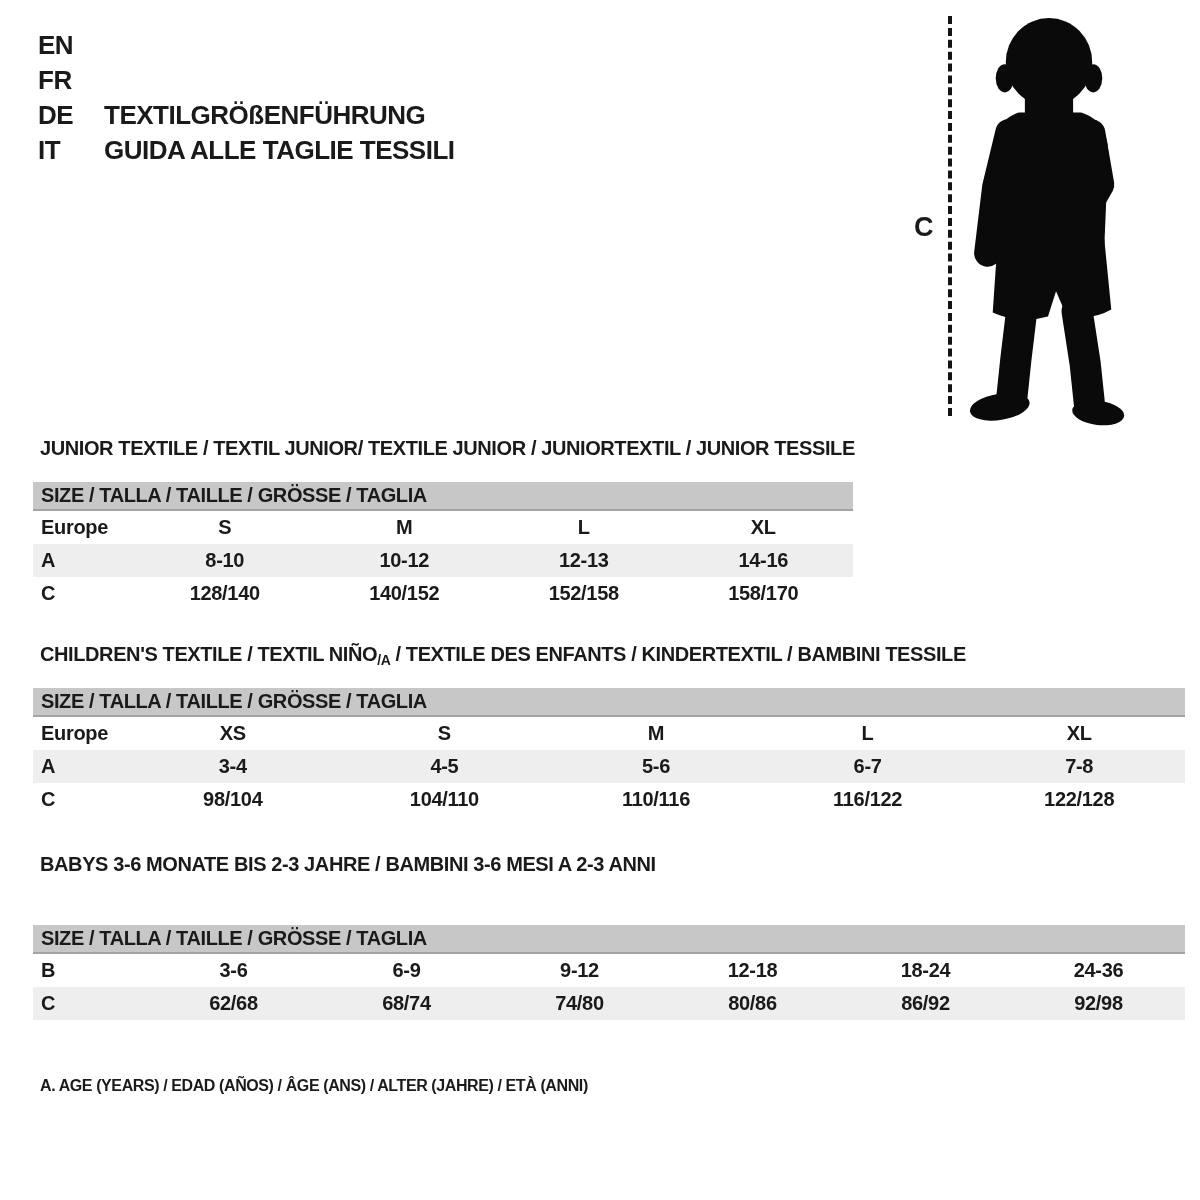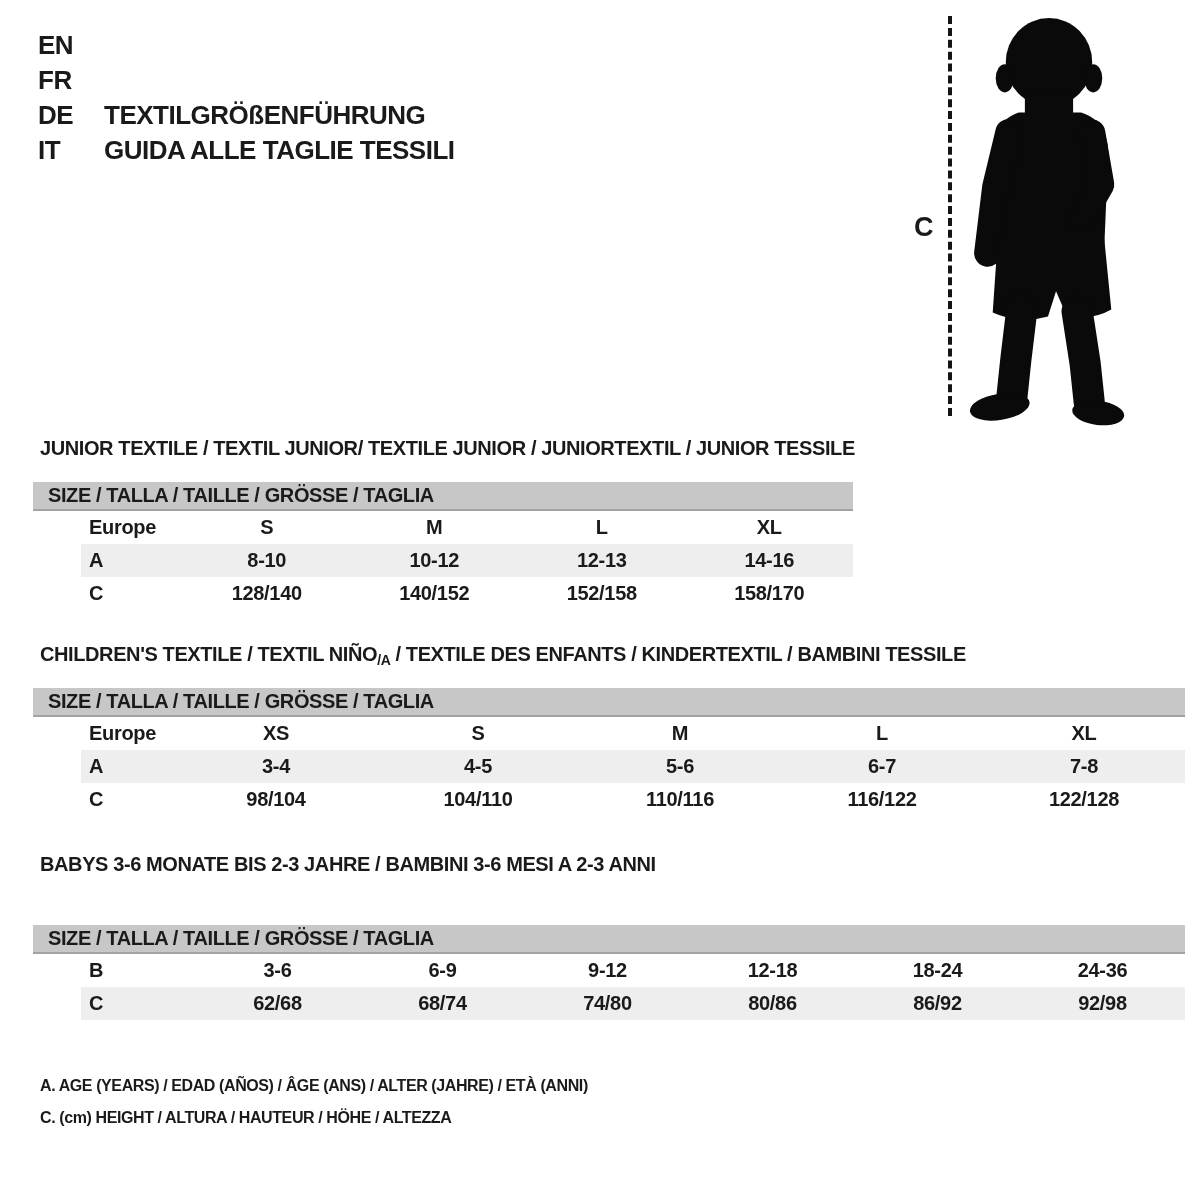--- a/index.html
+++ b/index.html
@@ -34,24 +34,24 @@
   .sub-a { font-size:14px; vertical-align:-4px; }
 
   
   .size-table { position:absolute; left:33px; }
   .t-junior   { top:482px; width:820px; }
   .t-children { top:688px; width:1152px; }
   .t-babies   { top:925px; width:1152px; }
 
   .thead {
     height:29px; background:#c7c7c7; border-bottom:2px solid #a3a3a3;
-    display:flex; align-items:center; padding-left:15px;
+    display:flex; align-items:center; padding-left:8px;
     font-size:20px; letter-spacing:-0.4px;
   }
-  .trow { display:flex; align-items:center; height:33px; font-size:20px; letter-spacing:-0.3px;margin-left:48px; }
+  .trow { display:flex; align-items:center; height:33px; font-size:20px; letter-spacing:-0.3px; }
   .trow.shaded { background:#eeeeee; }
   .tlabel { padding-left:8px; }
   .t-junior   .tlabel { width:102px; }
   .t-children .tlabel { width:94px; }
   .t-babies   .tlabel { width:114px; }
   .tcell { flex:1; text-align:center; }
 
   
   .legend { position:absolute; left:40px; top:1070px; font-size:16px; line-height:32px; letter-spacing:-0.4px; }
 </style>
@@ -169,14 +169,13 @@
     <span class="tcell">68/74</span>
     <span class="tcell">74/80</span>
     <span class="tcell">80/86</span>
     <span class="tcell">86/92</span>
     <span class="tcell">92/98</span>
   </div>
 </div>
 
 <div class="legend">
   <div>A. AGE (YEARS) / EDAD (AÑOS) / ÂGE (ANS) / ALTER (JAHRE) / ETÀ (ANNI)</div>
-  <div>C. (cm) HEIGHT / ALTURA / HAUTEUR / HÖHE / ALTEZZA</div>
 </div>
 
 </body></html>

